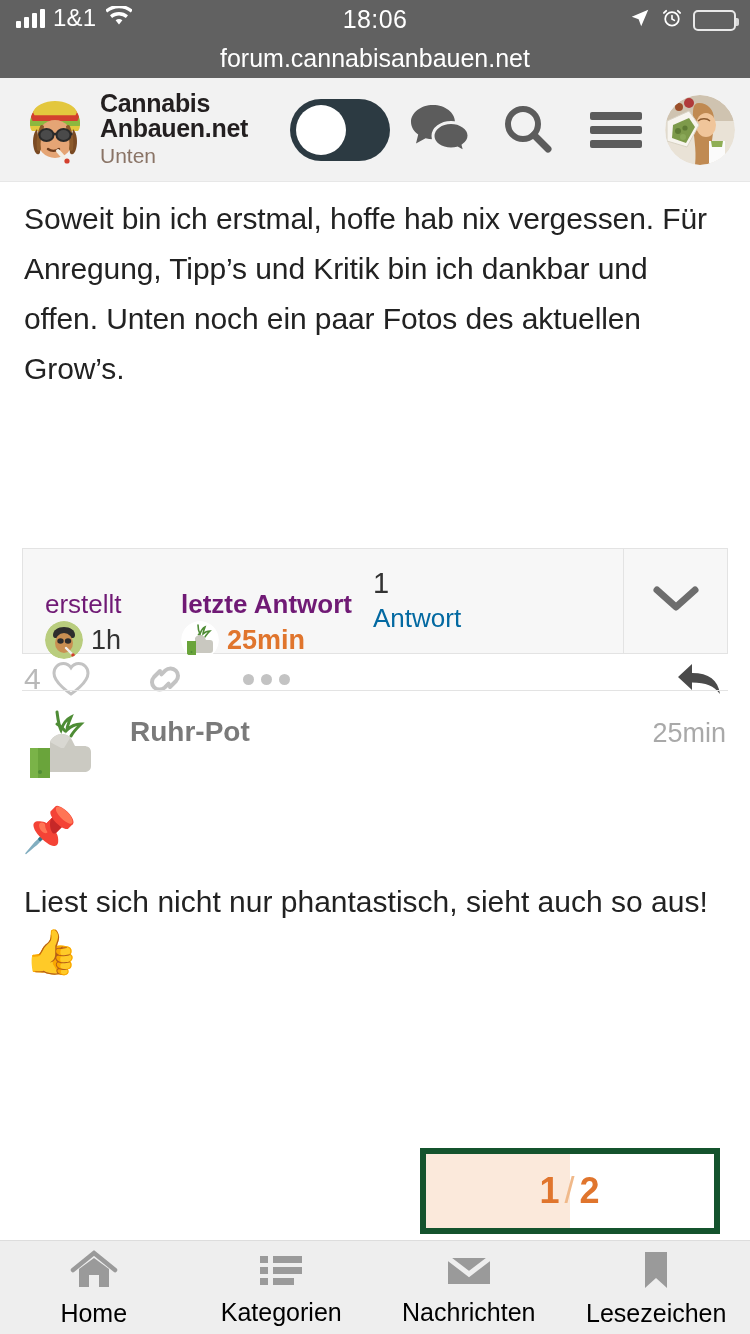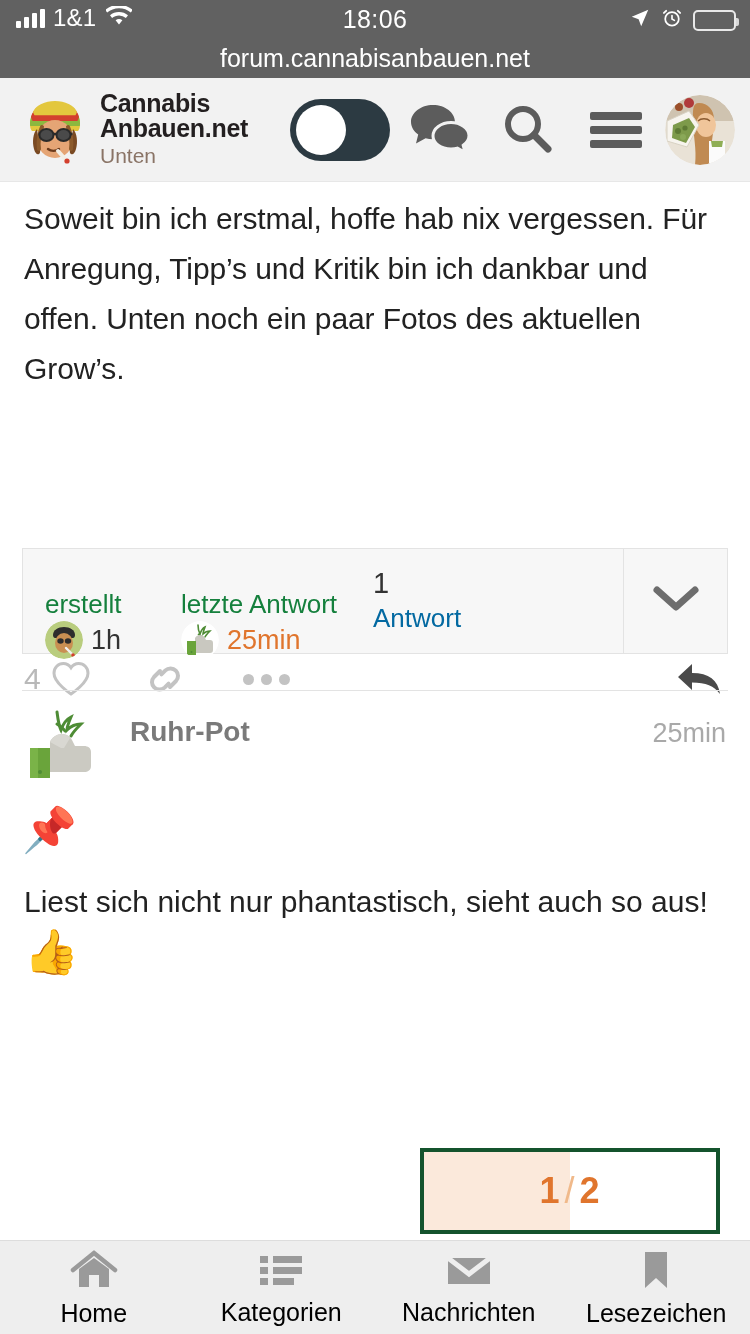--- a/index.html
+++ b/index.html
@@ -91,25 +91,25 @@
   .dots i { width: 11px; height: 11px; border-radius: 50%; background: #c3c3c3; display: block; }
   .reply-arrow { margin-left: auto; color: #4a4a4a; }
 
   
   .topicmap {
     position: absolute; top: 548px; left: 22px; width: 706px; height: 106px;
     border: 1px solid #e3e3e3; background: #f7f7f7; display: flex;
   }
   .tm-main { flex: 1; display: flex; align-items: center; padding-left: 22px; }
   .tm-col { display: flex; flex-direction: column; justify-content: center; }
-  .tm-label { font-size: 26px; color: #15803d; line-height: 34px; margin-top: 44px; }
+  .tm-label { font-size: 26px; color: #701a75; line-height: 34px; margin-top: 44px; }
   .tm-value { display: flex; align-items: center; gap: 8px; font-size: 27px; line-height: 36px; color: #333; }
   .tm-mini { width: 38px; height: 38px; border-radius: 50%; flex: 0 0 38px; overflow: hidden; }
   .tm-col.created { min-width: 136px; }
-  .tm-col.lastreply { min-width: 192px; }
+  .tm-col.lastreply { min-width: 192px; font-weight: bold; }
   .tm-col.replies { min-width: 150px; }
   .tm-hot { color: #e0752d; }
   .tm-num { font-size: 29px; color: #333; line-height: 34px; }
   .tm-sub { font-size: 26px; color: #0369a1; line-height: 36px; }
   .tm-expand {
     width: 104px; border-left: 1px solid #e3e3e3;
     display: flex; align-items: center; justify-content: center; color: #6d6d6d;
   }
 
   .divider { position: absolute; top: 690px; left: 22px; width: 706px; height: 1px; background: #e3e3e3; }
@@ -128,21 +128,21 @@
   }
   .reply-emoji-thumb { padding: 4px 0 0 24px; }
   .reply-actions {
     position: absolute; top: 524px; left: 0; width: 750px; height: 70px;
     display: flex; align-items: center; padding: 0 24px; color: #c3c3c3;
   }
 
   
   .progress {
     position: absolute; top: 1148px; left: 420px; width: 300px; height: 86px;
-    border: 4px solid #14532d; background: #fff; display: flex; align-items: center;
+    border: 6px solid #14532d; background: #fff; display: flex; align-items: center;
     justify-content: center; overflow: hidden;
   }
   .progress .bar {
     position: absolute; left: 0; top: 0; bottom: 0; width: 50%; background: #fbe9db;
   }
   .progress .txt {
     position: relative; font-size: 36px; font-weight: bold; color: #e0752d; letter-spacing: 1px;
   }
   .progress .txt .sep { color: #f0b98a; font-weight: normal; margin: 0 4px; }
 

